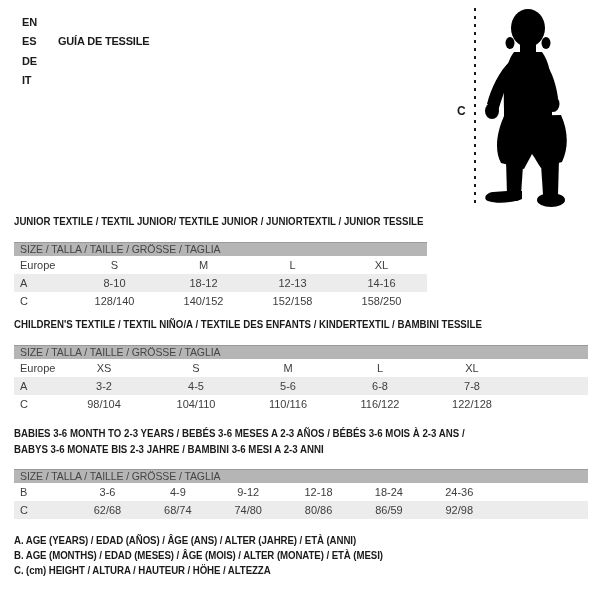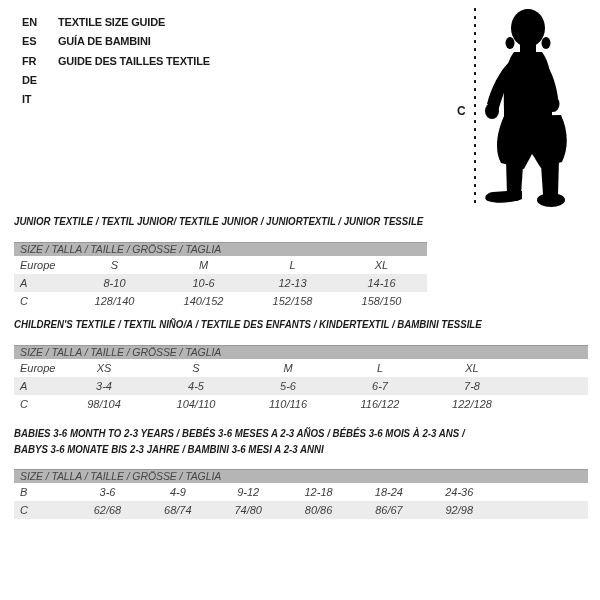--- a/index.html
+++ b/index.html
@@ -21,21 +21,21 @@
   .lang-label{white-space:nowrap;}
 
   
   .figure{position:absolute;left:455px;top:0;width:145px;height:220px;}
   .fig-label{position:absolute;left:2px;top:104px;font-size:12px;font-weight:bold;}
   .dotted-line{position:absolute;left:19px;top:8px;width:2px;height:200px;
     background-image:repeating-linear-gradient(to bottom,var(--ink) 0 3px,transparent 3px 8px);}
   .figure svg{position:absolute;left:25px;top:0;}
 
   
-  .section{position:absolute;left:14px;width:574px;font-style:italic;}
+  .section{position:absolute;left:14px;width:574px;}
   .section:nth-child(1){top:214px;}
   .section:nth-child(2){top:317px;}
   .section:nth-child(3){top:425px;}
   .section.cols-4{width:413px;}
   .title{font-size:11px;font-weight:bold;line-height:14px;white-space:nowrap;
     transform:scaleX(0.88);transform-origin:left top;margin-bottom:14px;}
   .section:nth-child(3) .title{line-height:16px;margin-bottom:7px;}
   .tbl-header{background:var(--band);border-top:1px solid #9a9a9a;height:14px;line-height:13px;
     padding-left:6px;font-size:10.5px;color:#454545;letter-spacing:-0.1px;white-space:nowrap;margin-top:12px;}
   table{border-collapse:collapse;table-layout:fixed;width:100%;}
@@ -53,32 +53,27 @@
     transform:scaleX(0.88);transform-origin:left top;letter-spacing:-0.1px;}
 </style>
 </head>
 <body>
 
 <div class="page">
 
   <div class="lang-block">
   <div class="lang-row">
     <span class="lang-code">EN</span>
-    <span class="lang-label">TEXTILE SIZE GUIDE</span>
   </div>
 
   <div class="lang-row">
     <span class="lang-code">ES</span>
-    <span class="lang-label">GUÍA DE BAMBINI</span>
-  </div>
-
-  <div class="lang-row">
-    <span class="lang-code">FR</span>
-    <span class="lang-label">GUIDE DES TAILLES TEXTILE</span>
-  </div>
+    <span class="lang-label">GUÍA DE TESSILE</span>
+  </div>
+
 
   <div class="lang-row">
     <span class="lang-code">DE</span>
   </div>
 
   <div class="lang-row">
     <span class="lang-code">IT</span>
   </div>
 </div>
 
@@ -125,31 +120,31 @@
               <td class="lbl">Europe</td>
               <td>S</td>
               <td>M</td>
               <td>L</td>
               <td>XL</td>
               <td></td>
             </tr>
             <tr class="shaded">
               <td class="lbl">A</td>
               <td>8-10</td>
-              <td>10-6</td>
+              <td>18-12</td>
               <td>12-13</td>
               <td>14-16</td>
               <td></td>
             </tr>
             <tr>
               <td class="lbl">C</td>
               <td>128/140</td>
               <td>140/152</td>
               <td>152/158</td>
-              <td>158/150</td>
+              <td>158/250</td>
               <td></td>
             </tr>
           </tbody>
     </table>
   </div>
 
   <div class="section cols-5">
     <div class="title">
           <div>CHILDREN'S TEXTILE / TEXTIL NIÑO/A / TEXTILE DES ENFANTS / KINDERTEXTIL / BAMBINI TESSILE</div>
         </div>
@@ -169,24 +164,24 @@
               <td class="lbl">Europe</td>
               <td>XS</td>
               <td>S</td>
               <td>M</td>
               <td>L</td>
               <td>XL</td>
               <td></td>
             </tr>
             <tr class="shaded">
               <td class="lbl">A</td>
-              <td>3-4</td>
+              <td>3-2</td>
               <td>4-5</td>
               <td>5-6</td>
-              <td>6-7</td>
+              <td>6-8</td>
               <td>7-8</td>
               <td></td>
             </tr>
             <tr>
               <td class="lbl">C</td>
               <td>98/104</td>
               <td>104/110</td>
               <td>110/116</td>
               <td>116/122</td>
               <td>122/128</td>
@@ -223,23 +218,30 @@
               <td>18-24</td>
               <td>24-36</td>
               <td></td>
             </tr>
             <tr class="shaded">
               <td class="lbl">C</td>
               <td>62/68</td>
               <td>68/74</td>
               <td>74/80</td>
               <td>80/86</td>
-              <td>86/67</td>
+              <td>86/59</td>
               <td>92/98</td>
               <td></td>
             </tr>
           </tbody>
     </table>
   </div>
 </div>
 
+  <div class="footnotes">
+  <div class="footnote">A. AGE (YEARS) / EDAD (AÑOS) / ÂGE (ANS) / ALTER (JAHRE) / ETÀ (ANNI)</div>
+
+  <div class="footnote">B. AGE (MONTHS) / EDAD (MESES) / ÂGE (MOIS) / ALTER (MONATE) / ETÀ (MESI)</div>
+
+  <div class="footnote">C. (cm) HEIGHT / ALTURA / HAUTEUR / HÖHE / ALTEZZA</div>
+</div>
 
 </div>
 
 </body></html>

